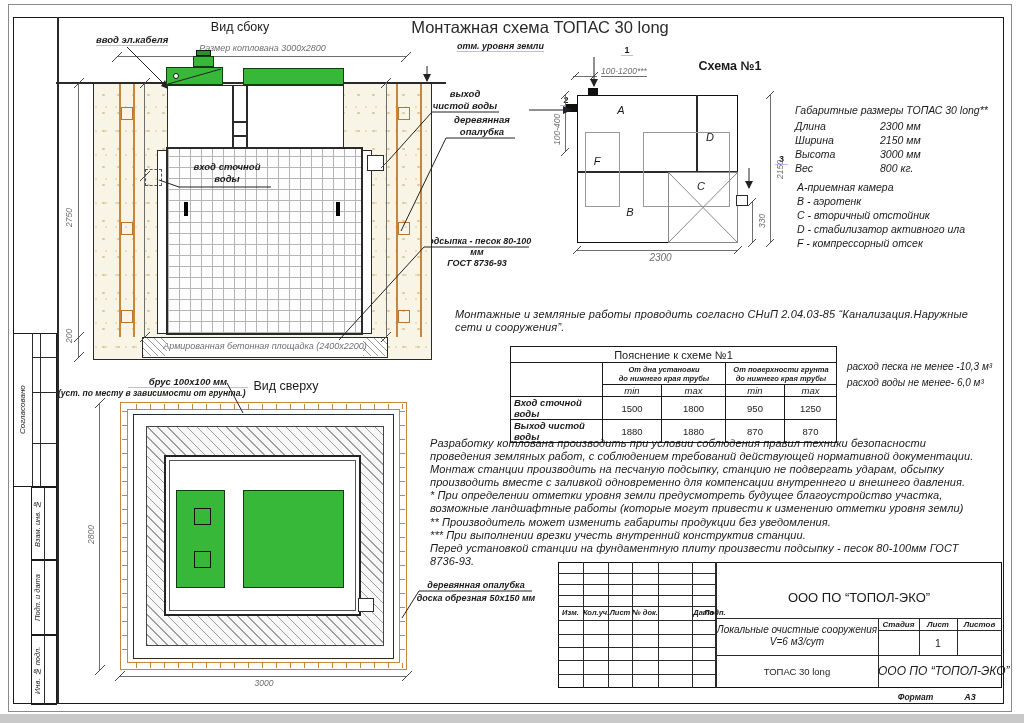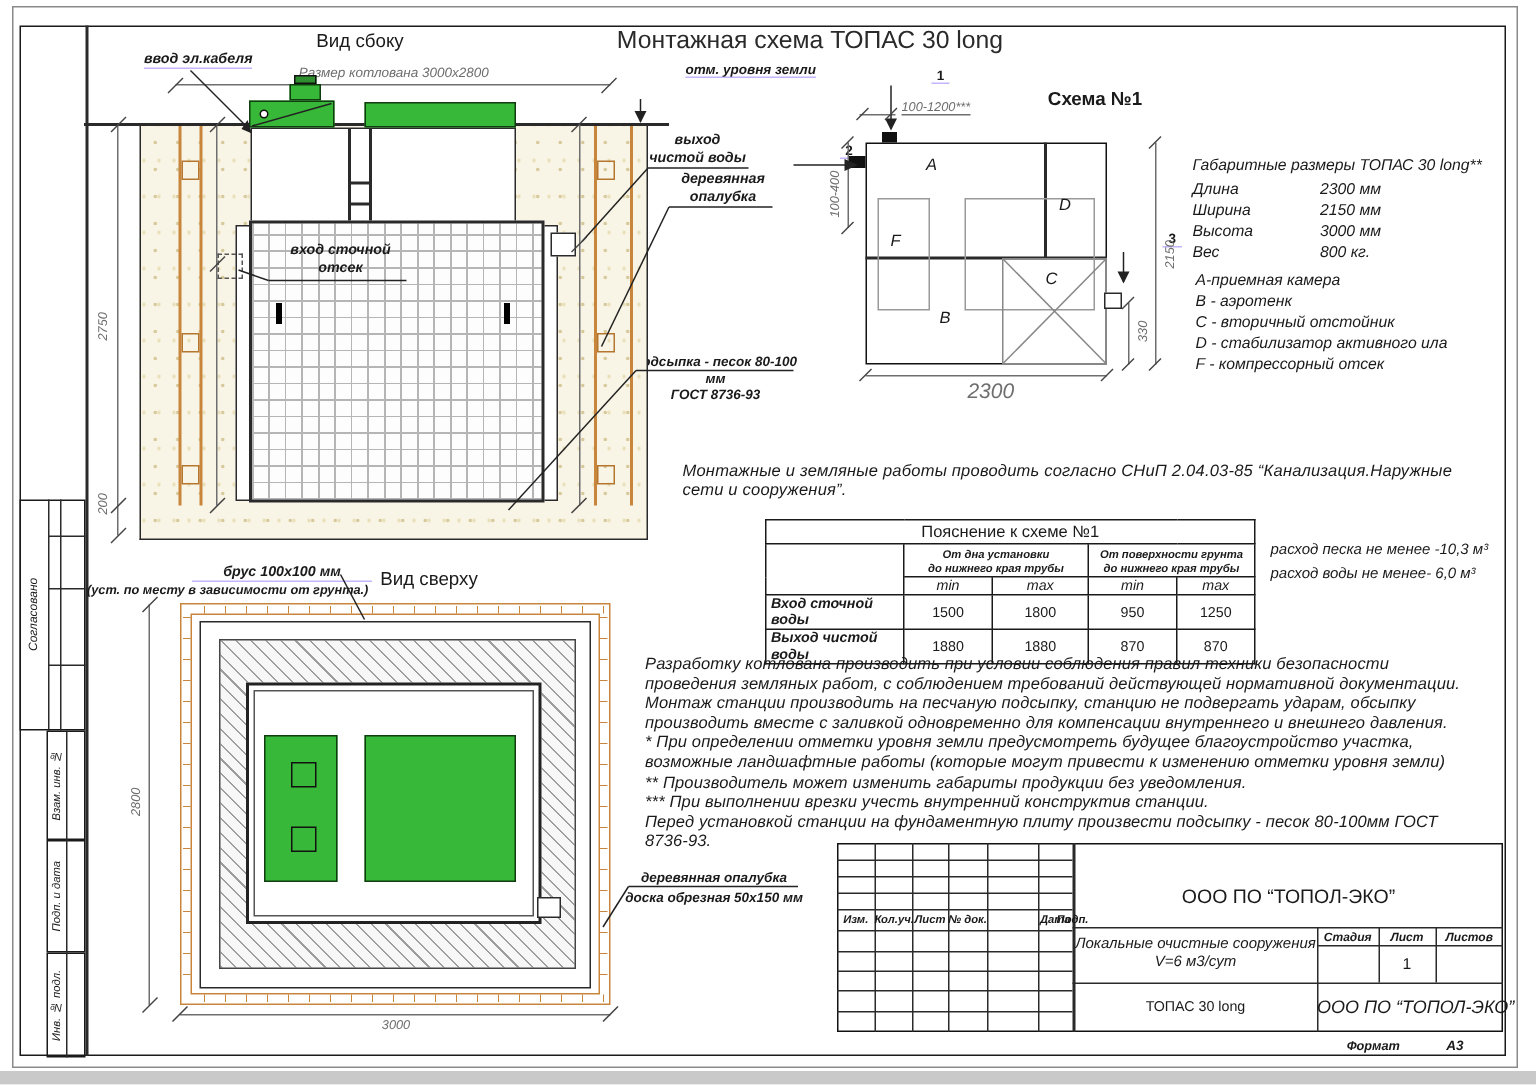--- a/index.html
+++ b/index.html
@@ -107,38 +107,43 @@
   <div class="grn z3" style="left:243px;top:68px;width:101px;height:17px;"></div>
 
   <div class="wbox z2" style="left:157px;top:150px;width:11px;height:184px;border-width:1px;"></div>
   <div class="wbox z2" style="left:361px;top:150px;width:11px;height:184px;border-width:1px;"></div>
   <div class="a grid z3" style="left:166px;top:147px;width:197px;height:188px;border:2px solid #2a2a2a;box-sizing:border-box;"></div>
   <div class="a z4" style="left:184px;top:202px;width:4px;height:14px;background:#000;"></div>
   <div class="a z4" style="left:336px;top:202px;width:4px;height:14px;background:#000;"></div>
   <div class="wbox z4" style="left:367px;top:155px;width:17px;height:16px;"></div>
   <div class="a z4" style="left:145px;top:169px;width:17px;height:17px;border:1px dashed #555;box-sizing:border-box;"></div>
 
+  <div class="wbox z3" style="left:142px;top:337px;width:246px;height:21px;">
+    <div class="a hatch2" style="left:0;top:0;width:24px;height:18px;"></div>
+    <div class="a hatch2" style="right:0;top:0;width:24px;height:18px;"></div>
+    <div class="lb gr ct" style="left:0;top:3px;width:100%;font-size:9px;">Армированная бетонная площадка (2400x2200)</div>
+  </div>
 
   <div class="dimln z2" style="left:78px;top:83px;width:1px;height:274px;"></div>
   <div class="vt" style="left:62px;top:190px;width:13px;height:55px;font-size:8.5px;">2750</div>
   <div class="vt" style="left:62px;top:323px;width:13px;height:26px;font-size:8.5px;">200</div>
   <div class="dimln z2" style="left:144px;top:83px;width:1px;height:254px;"></div>
   <div class="vt" style="left:130px;top:103px;width:13px;height:58px;font-size:8.5px;">1250-950</div>
   <div class="vt" style="left:130px;top:228px;width:13px;height:64px;font-size:8.5px;">1500-1800</div>
   <div class="dimln z2" style="left:386px;top:83px;width:1px;height:254px;"></div>
   <div class="vt" style="left:371px;top:108px;width:13px;height:30px;font-size:8.5px;">870</div>
   <div class="vt" style="left:371px;top:238px;width:13px;height:38px;font-size:8.5px;">1880</div>
 
   <div class="lb bd ul" style="left:424px;top:41px;font-size:9px;">отм. уровня земли</div>
   <div class="lb bd ct pre" style="left:430px;top:88px;width:70px;font-size:9.5px;line-height:11.5px;">выход
 чистой воды</div>
   <div class="lb bd ct pre" style="left:446px;top:114px;width:72px;font-size:9.5px;line-height:11.5px;">деревянная
 опалубка</div>
   <div class="lb bd ct pre z5" style="left:172px;top:161px;width:110px;font-size:9.5px;line-height:11.5px;">вход сточной
-отсек</div>
+воды</div>
   <div class="lb bd ct pre" style="left:418px;top:236px;width:118px;font-size:9px;line-height:11px;">подсыпка - песок 80-100 мм
 ГОСТ 8736-93</div>
 
   <div class="lb bd ul ct" style="left:95px;top:376px;width:120px;font-size:9.5px;">брус 100x100 мм</div>
   <div class="lb bd ct" style="left:58px;top:388px;width:176px;font-size:8.5px;">(уст. по месту в зависимости от грунта.)</div>
   <div class="lb up ct" style="left:238px;top:379px;width:96px;font-size:12.5px;">Вид сверху</div>
 
   <div class="a" style="left:120px;top:402px;width:287px;height:268px;border:1.5px solid #c8863c;box-sizing:border-box;"></div>
   <div class="plankh" style="left:123px;top:404px;width:281px;height:5px;"></div>
   <div class="plankh" style="left:123px;top:663px;width:281px;height:5px;"></div>
@@ -186,21 +191,21 @@
 
   <div class="dimln" style="left:573px;top:76px;width:24px;height:1px;"></div>
   <div class="lb gr ulg" style="left:601px;top:66px;font-size:8.5px;">100-1200***</div>
   <div class="dimln" style="left:565px;top:95px;width:1px;height:57px;"></div>
   <div class="vt" style="left:550px;top:107px;width:13px;height:45px;font-size:8.5px;">100-400</div>
   <div class="dimln" style="left:770px;top:95px;width:1px;height:148px;"></div>
   <div class="vt" style="left:773px;top:150px;width:13px;height:40px;font-size:8.5px;">2150</div>
   <div class="dimln" style="left:752px;top:202px;width:1px;height:41px;"></div>
   <div class="vt" style="left:755px;top:207px;width:13px;height:28px;font-size:8.5px;">330</div>
   <div class="dimln" style="left:577px;top:250px;width:161px;height:1px;"></div>
-  <div class="lb gr ct" style="left:638px;top:252px;width:45px;font-size:14px;">2300</div>
+  <div class="lb gr ct" style="left:638px;top:252px;width:45px;font-size:10px;">2300</div>
 
   <div class="lb" style="left:795px;top:104px;font-size:10.5px;">Габаритные размеры ТОПАС 30 long**</div>
   <div class="lb" style="left:795px;top:120px;font-size:10.5px;text-align:center;">Длина</div>
   <div class="lb" style="left:880px;top:120px;font-size:10.5px;">2300 мм</div>
   <div class="lb" style="left:795px;top:134px;font-size:10.5px;">Ширина</div>
   <div class="lb" style="left:880px;top:134px;font-size:10.5px;">2150 мм</div>
   <div class="lb" style="left:795px;top:148px;font-size:10.5px;">Высота</div>
   <div class="lb" style="left:880px;top:148px;font-size:10.5px;">3000 мм</div>
   <div class="lb" style="left:795px;top:162px;font-size:10.5px;">Вес</div>
   <div class="lb" style="left:880px;top:162px;font-size:10.5px;">800 кг.</div>

